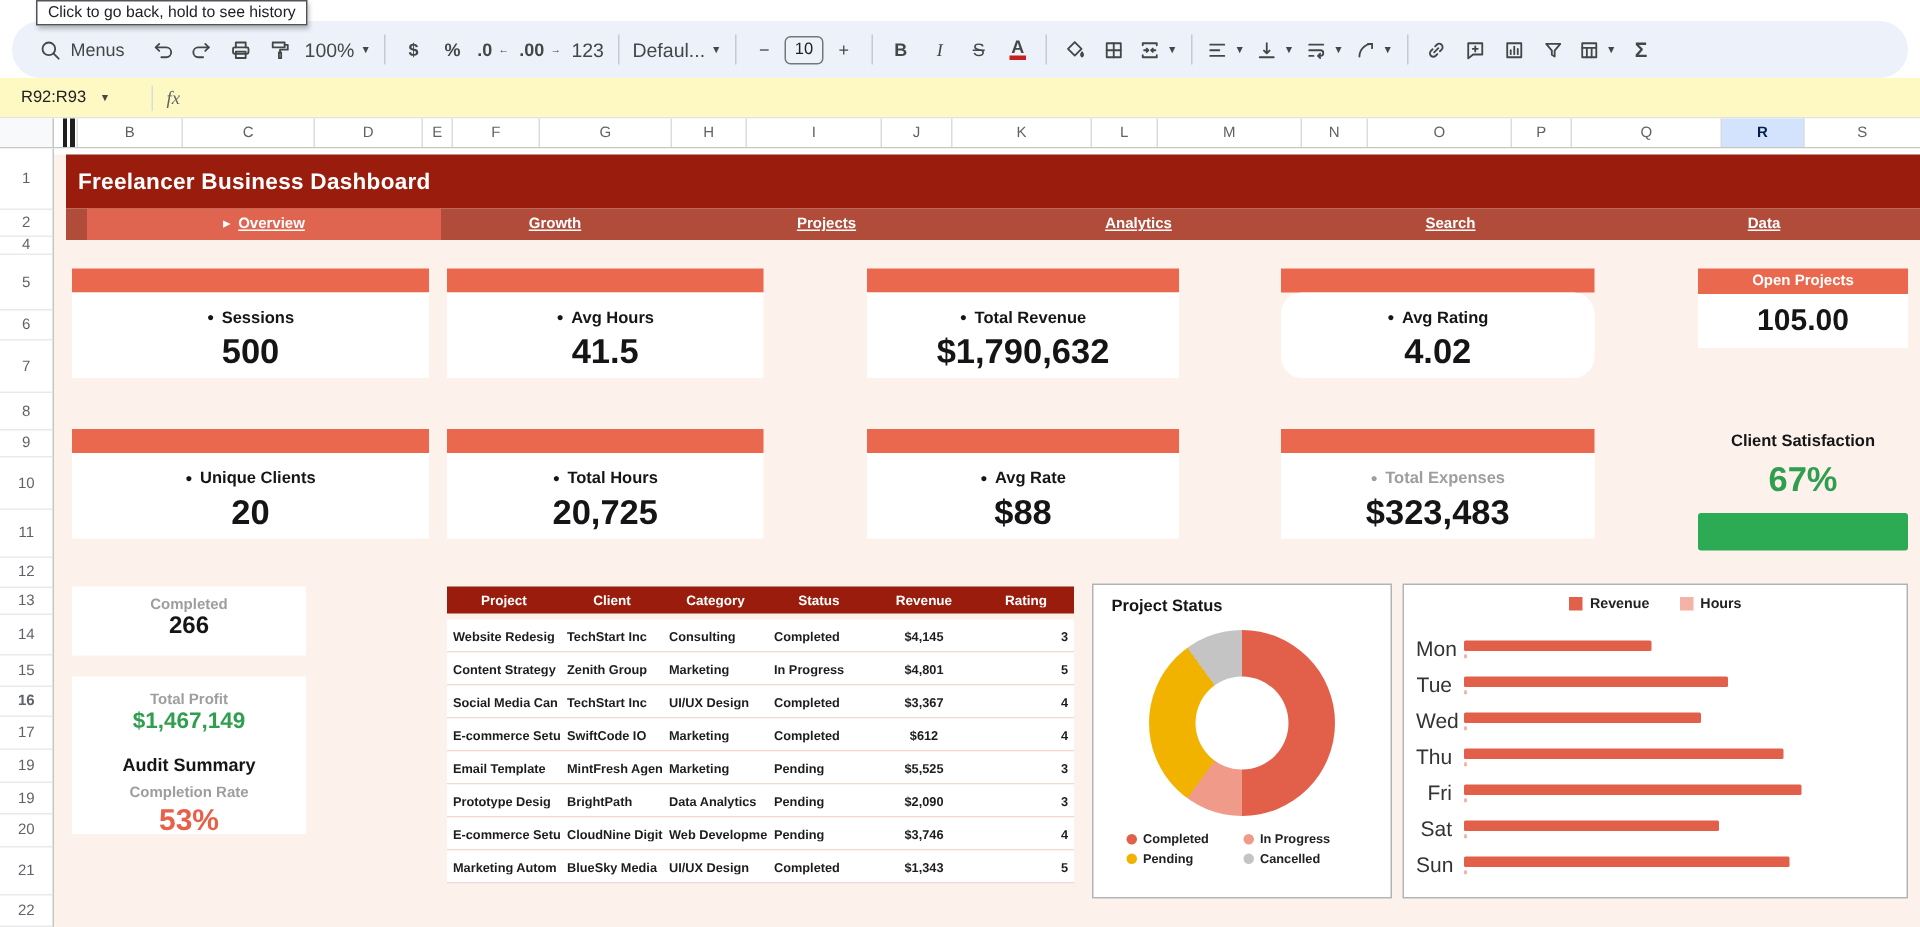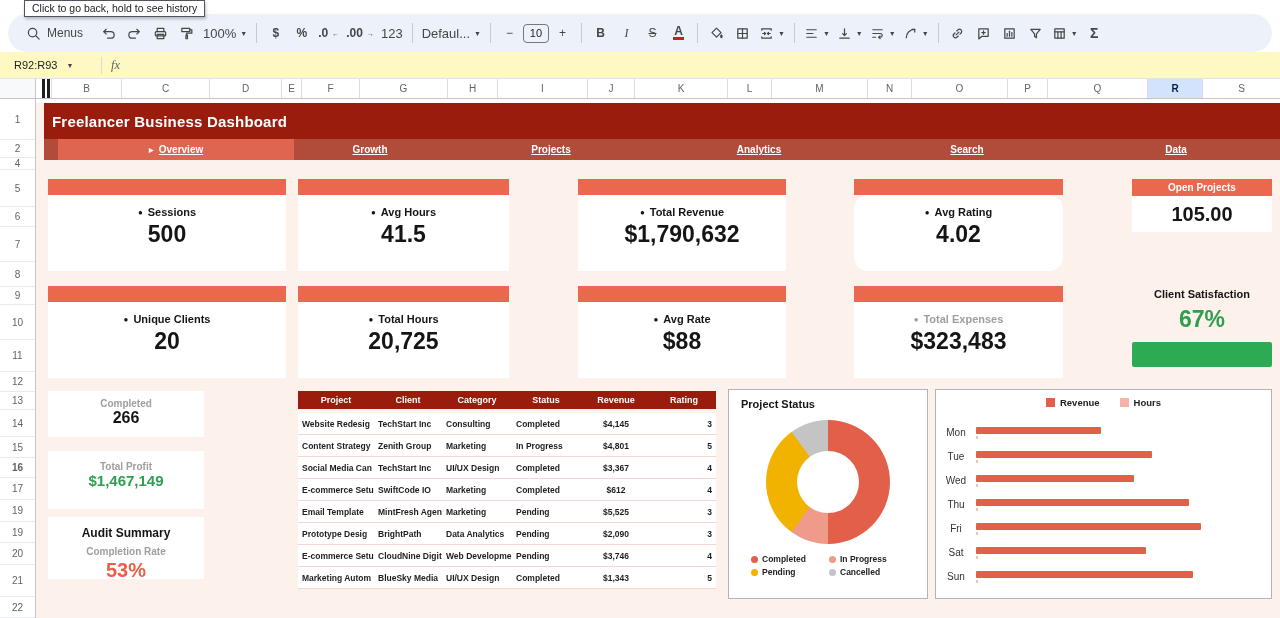--- a/index.html
+++ b/index.html
@@ -52,21 +52,21 @@
   .banner{position:absolute;left:8px;top:4px;width:1236px;height:36px;background:#9a1c0d;color:#fff;
     display:flex;align-items:center;padding-left:8px;font-size:15px;font-weight:bold;letter-spacing:.2px}
   .tabbar{position:absolute;left:8px;top:40px;width:1236px;height:21px;background:#b14b3a}
   .tab-active{position:absolute;left:14px;top:0;width:236px;height:21px;background:#e06550;color:#fff;
     font-size:10px;font-weight:bold;display:flex;align-items:center;justify-content:center;gap:5px;cursor:pointer}
   .tab-active .lbl{text-decoration:underline}
   .tab-link{position:absolute;top:0;height:21px;display:flex;align-items:center;color:#fff;font-weight:bold;
     font-size:10px;text-decoration:underline;transform:translateX(-50%);cursor:pointer}
 
   .kpi-bar{position:absolute;height:16px;background:#e9684e}
-  .kpi-body{position:absolute;height:76px;background:#fff;text-align:center;cursor:pointer}
+  .kpi-body{position:absolute;height:57px;background:#fff;text-align:center;cursor:pointer}
   .kpi-label{margin-top:11px;font-size:11px;font-weight:bold;color:#151515}
   .kpi-label .dot{font-size:8px;vertical-align:1px;margin-right:5px}
   .kpi-value{margin-top:3px;font-size:23px;font-weight:bold;color:#151515}
   .muted .kpi-label,.muted .dot{color:#9e9e9e}
 
   .op-header{position:absolute;left:1096px;top:80px;width:140px;height:17px;background:#e9684e;color:#fff;
     font-size:10px;font-weight:bold;display:flex;align-items:center;justify-content:center}
   .op-body{position:absolute;left:1096px;top:97px;width:140px;height:36px;background:#fff;color:#151515;
     font-size:20px;font-weight:bold;display:flex;align-items:center;justify-content:center}
   .cs-label{position:absolute;left:1096px;top:189px;width:140px;text-align:center;font-size:11px;font-weight:bold;color:#151515}
@@ -97,21 +97,21 @@
   .leg-item{display:flex;align-items:center;gap:4px;width:78px;font-weight:bold}
   .leg-dot{width:7px;height:7px;border-radius:50%;flex:none}
 
   .bar-card{left:899px;top:290px;width:337px;height:210px}
   .bar-legend{position:absolute;left:0;top:7px;width:100%;display:flex;justify-content:center;gap:20px;
     font-size:9.5px;font-weight:bold;color:#222}
   .leg-sq{width:9px;height:9px;flex:none;margin-right:5px}
   .bl-item{display:flex;align-items:center}
   .bar-rows{position:absolute;left:8px;top:30px;right:8px}
   .bar-row{display:flex;align-items:center;height:24px}
-  .bar-day{width:32px;text-align:center;font-size:10px;color:#333;padding-right:8px;flex:none}
+  .bar-day{width:32px;text-align:right;font-size:14px;color:#333;padding-right:8px;flex:none}
   .bar-track{position:relative;flex:1;height:24px}
   .bar-rev{position:absolute;left:0;top:7px;height:7px;border-radius:1px}
   .bar-hrs{position:absolute;left:0;top:16px;height:3px;border-radius:1px}
 </style>
 </head>
 <body>
 
 <div class="screen">
 
   <div class="toolbar">
@@ -373,21 +373,21 @@
     <div class="cs-bar"></div>
 
     <div class="side-card" style="top:292px;height:46px;padding-top:7px">
       <div class="sc-label">Completed</div>
       <div class="sc-value">266</div>
     </div>
     <div class="side-card" style="top:352px;height:58px;padding-top:10px">
       <div class="sc-label">Total Profit</div>
       <div class="sc-value green" style="font-size:15px">$1,467,149</div>
     </div>
-    <div class="side-card" style="top:418px;height:62px;padding-top:9px">
+    <div class="side-card" style="top:395px;height:62px;padding-top:9px">
       <div class="sc-title">Audit Summary</div>
       <div class="sc-label" style="margin-top:6px">Completion Rate</div>
       <div class="sc-value orange" style="font-size:20px;margin-top:2px">53%</div>
     </div>
 
     <div class="ptable" id="ptable">
         <div class="pt-header">
           <span class="pt-hcell" style="width: 76px;">Project</span>
           <span class="pt-hcell" style="width: 68px;">Client</span>
           <span class="pt-hcell" style="width: 70px;">Category</span>

